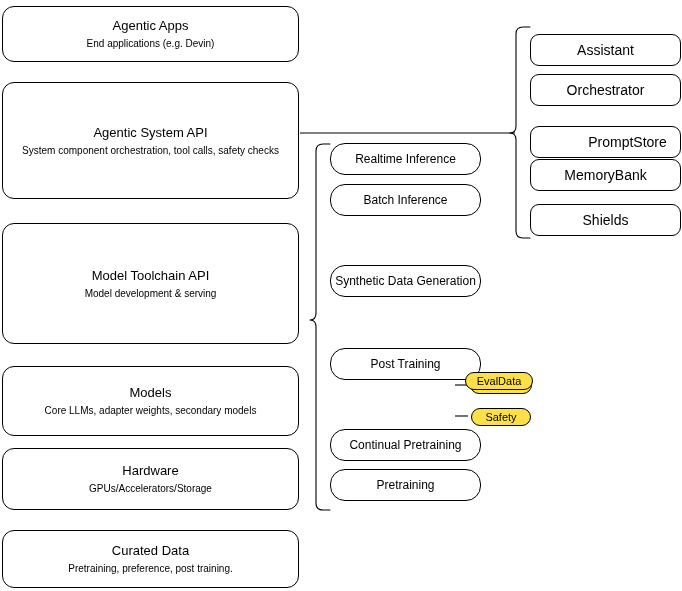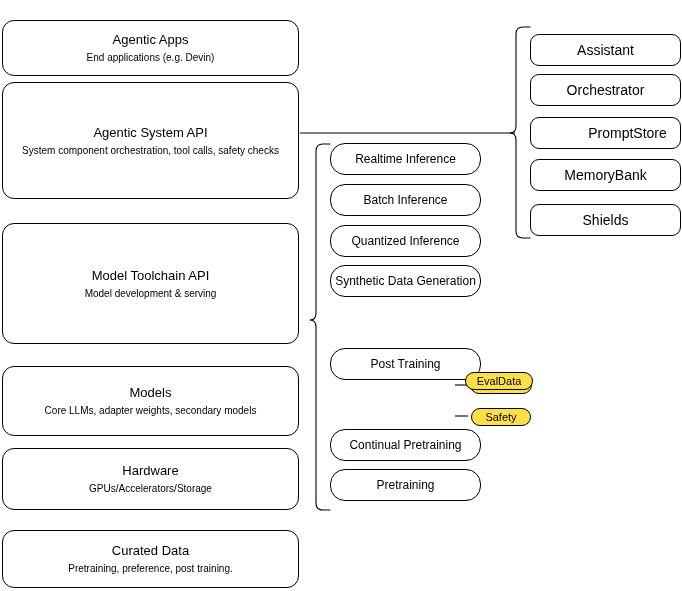--- a/index.html
+++ b/index.html
@@ -97,21 +97,21 @@
     <path d="M 300 133 L 515 133" stroke="#000000" stroke-width="1.1" fill="none"></path>
 
     <path d="M 530 27 L 523 27 Q 516 27 516 34 L 516 126 Q 516 133 510 133 Q 516 133 516 140 L 516 231 Q 516 238 523 238 L 530 238" stroke="#000000" stroke-width="1.1" fill="none" stroke-linecap="round" stroke-linejoin="round"></path>
 
     <path d="M 330 144 L 323 144 Q 316 144 316 151 L 316 313 Q 316 320 310 320 Q 316 320 316 327 L 316 503 Q 316 510 323 510 L 330 510" stroke="#000000" stroke-width="1.1" fill="none" stroke-linecap="round" stroke-linejoin="round"></path>
 
     <path d="M 455 385 L 474 385" stroke="#000000" stroke-width="1.1" fill="none"></path>
     <path d="M 455 416 L 468 416" stroke="#000000" stroke-width="1.1" fill="none"></path>
   </svg>
 
-  <div class="box layer" style="top:20px; height:56px;">
+  <div class="box layer" style="top:6px; height:56px;">
     <div class="title">Agentic Apps</div>
     <div class="subtitle">End applications (e.g. Devin)</div>
   </div>
 
   <div class="box layer" style="top:82px; height:117px;">
     <div class="title">Agentic System API</div>
     <div class="subtitle">System component orchestration, tool calls, safety checks</div>
   </div>
 
   <div class="box layer" style="top:223px; height:121px;">
@@ -133,23 +133,20 @@
     <div class="title">Curated Data</div>
     <div class="subtitle">Pretraining, preference, post training.</div>
   </div>
 
   <div class="box mid-box" style="top:143px;">
     <div class="title">Realtime Inference</div>
   </div>
   <div class="box mid-box" style="top:184px;">
     <div class="title">Batch Inference</div>
   </div>
-  <div class="box mid-box" style="top:225px;">
-    <div class="title">Quantized Inference</div>
-  </div>
   <div class="box mid-box" style="top:265px;">
     <div class="title">Synthetic Data Generation</div>
   </div>
   <div class="box mid-box" style="top:348px;">
     <div class="title">Post Training</div>
   </div>
   <div class="box mid-box" style="top:429px;">
     <div class="title">Continual Pretraining</div>
   </div>
   <div class="box mid-box" style="top:469px;">
@@ -165,21 +162,21 @@
   <div class="pill" style="left:471px; top:408px; width:60px;">
     <span>Safety</span>
   </div>
 
   <div class="box right-box" style="top:34px;">
     <div class="title">Assistant</div>
   </div>
   <div class="box right-box" style="top:74px;">
     <div class="title">Orchestrator</div>
   </div>
-  <div class="box right-box" style="top:117px;padding-left:44px;">
+  <div class="box right-box" style="top:126px;padding-left:44px;">
     <div class="title">PromptStore</div>
   </div>
   <div class="box right-box" style="top:159px;">
     <div class="title">MemoryBank</div>
   </div>
   <div class="box right-box" style="top:204px;">
     <div class="title">Shields</div>
   </div>
 
 </div>

